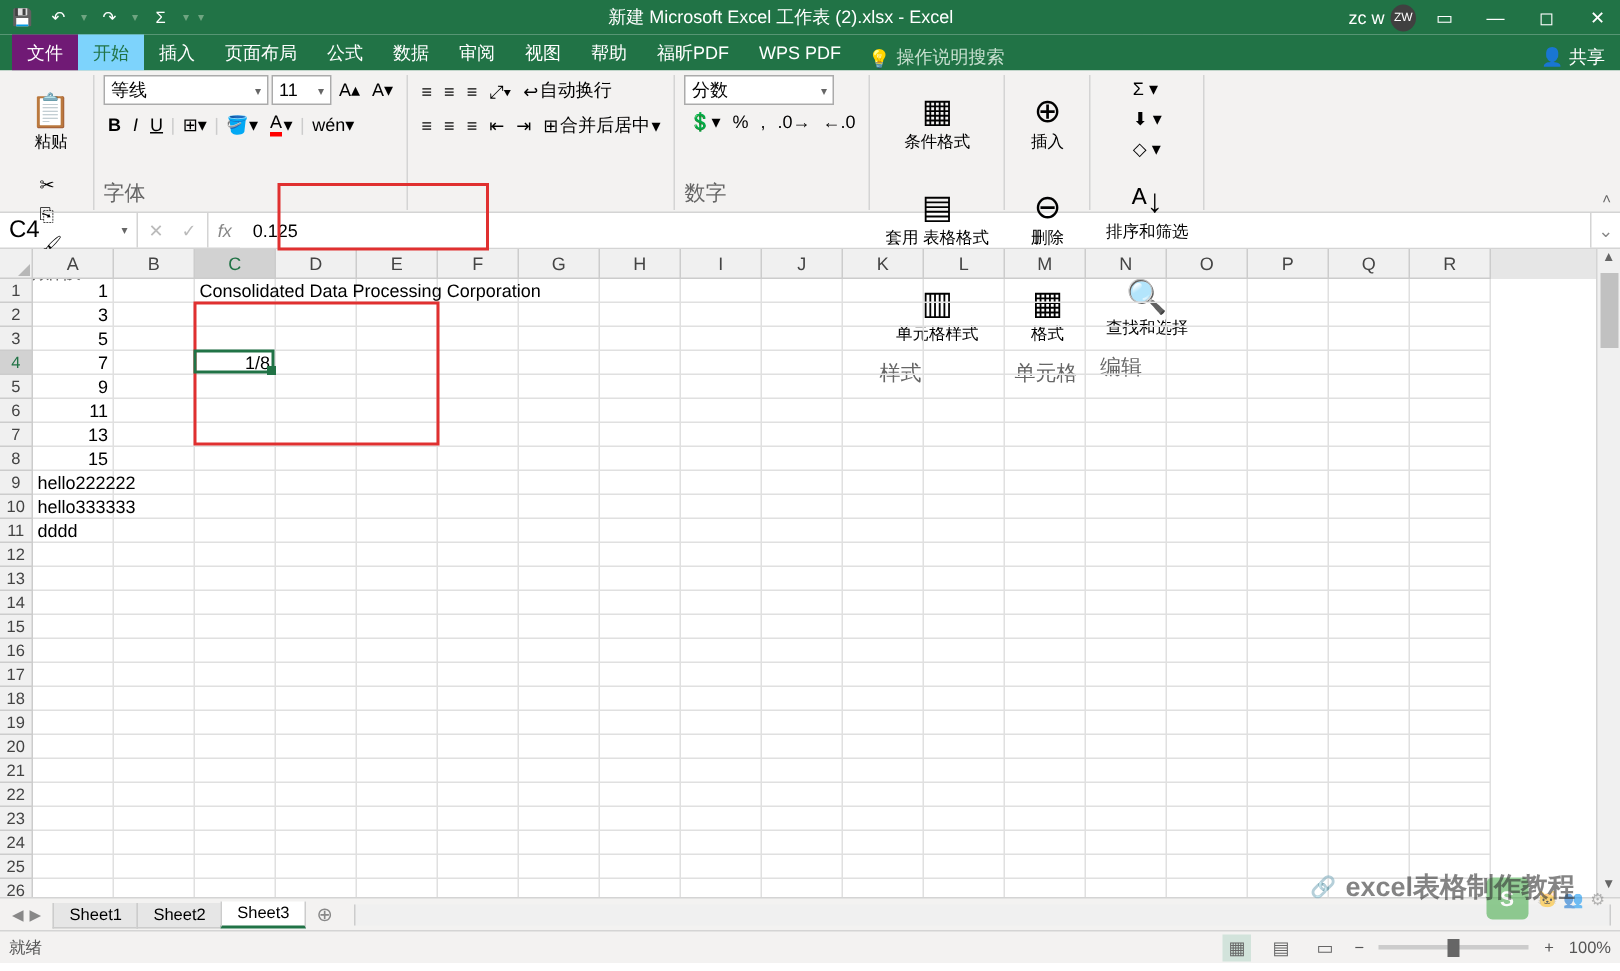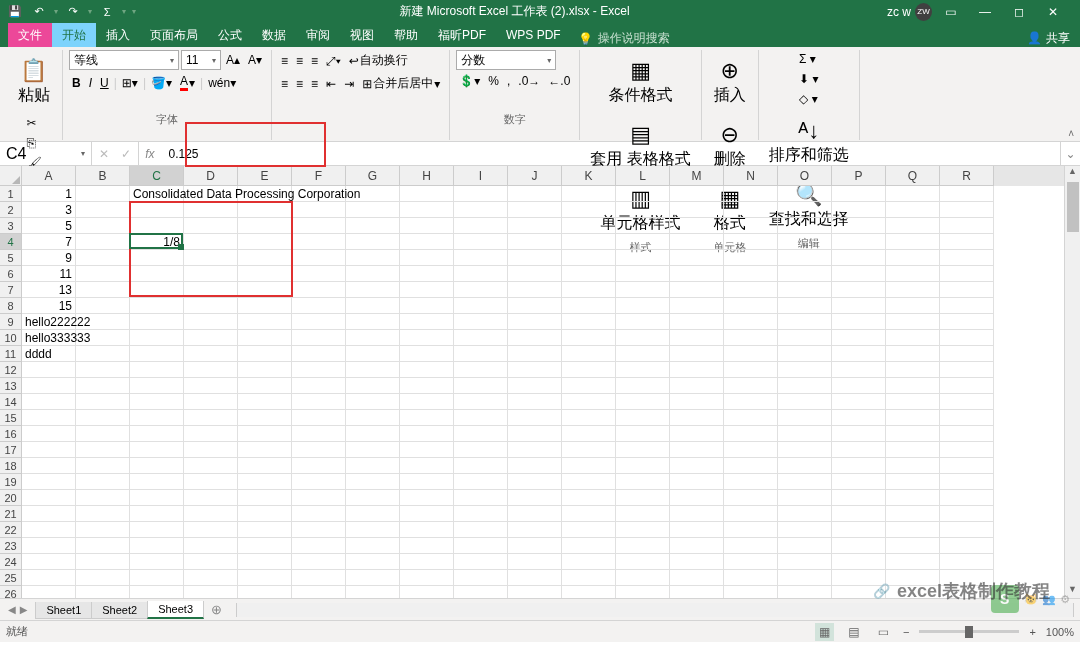--- a/index.html
+++ b/index.html
@@ -4,41 +4,41 @@
 <style>
 * { margin: 0; padding: 0; box-sizing: border-box; font-family: "Microsoft YaHei", "Segoe UI", sans-serif; }
 body { width: 1080px; height: 647px; background: #fff; overflow: hidden; position: relative; font-size: 12px; }
 
 
 .titlebar { background: #217346; height: 23px; display: flex; align-items: center; color: #fff; }
 .qat { display: flex; align-items: center; gap: 2px; padding: 0 4px; }
 .qat-btn { width: 22px; height: 22px; display: flex; align-items: center; justify-content: center; cursor: pointer; font-size: 11px; }
 .qat-sep { color: #6fa581; font-size: 8px; padding: 0 2px; }
 .title { flex: 1; text-align: center; font-size: 12px; }
-.win-controls { display: flex; align-items: center; gap: 4px; padding-right: 12px; }
+.win-controls { display: flex; align-items: center; gap: 4px; padding-right: 0; }
 .user-badge { background: #404040; border-radius: 50%; width: 17px; height: 18px; display: flex; align-items: center; justify-content: center; font-size: 8px; }
 .win-btn { width: 30px; height: 22px; display: flex; align-items: center; justify-content: center; cursor: pointer; font-size: 12px; }
 
 
 .tabbar { background: #217346; height: 24px; display: flex; align-items: flex-end; padding-left: 8px; }
 .tab { padding: 4px 10px; color: #fff; cursor: pointer; font-size: 12px; height: 24px; display: flex; align-items: center; }
-.tab.file { background: #ec4899; }
+.tab.file { background: #701a75; }
 .tab.active { background: #7dd3fc; color: #217346; }
 .tabbar-right { margin-left: auto; display: flex; align-items: center; gap: 10px; padding-right: 10px; color: #fff; }
 .tell-me { display: flex; align-items: center; gap: 4px; color: #c8e0d0; padding: 0 8px; }
 
 
 .ribbon { background: #f3f2f1; height: 95px; border-bottom: 1px solid #d4d4d4; display: flex; padding: 3px 6px 0 6px; position: relative; }
 .ribbon-group { border-right: 1px solid #d4d4d4; padding: 0 6px; display: flex; flex-direction: column; justify-content: space-between; height: 90px; }
 .ribbon-group:last-child { border-right: none; }
 .group-content { display: flex; flex-direction: column; gap: 2px; flex: 1; }
-.group-label { text-align: center; font-size: 11px; color: #666; padding-bottom: 13px; position: relative; }
+.group-label { font-size: 14px; color: #666; padding-bottom: 2px; position: relative; }
 .big-btn { display: flex; flex-direction: column; align-items: center; justify-content: center; gap: 2px; padding: 2px 4px; cursor: pointer; min-width: 44px; height: 62px; }
 .big-btn .ic { font-size: 22px; }
-.big-btn .lbl { font-size: 16px; text-align: center; line-height: 1.1; }
+.big-btn .lbl { font-size: 11px; text-align: center; line-height: 1.1; }
 .row { display: flex; align-items: center; gap: 2px; }
 .rb { padding: 2px 3px; cursor: pointer; font-size: 12px; display: flex; align-items: center; gap: 1px; }
 .combo { border: 1px solid #ababab; background: #fff; height: 20px; display: flex; align-items: center; padding: 0 4px; cursor: pointer; font-size: 12px; }
 .combo .arr { margin-left: auto; font-size: 8px; color: #666; }
 .ribbon-collapse { position: absolute; right: 6px; bottom: 2px; font-size: 10px; color: #666; cursor: pointer; }
 
 
 .fbar { height: 24px; border-bottom: 1px solid #d4d4d4; display: flex; align-items: stretch; }
 .namebox { width: 92px; border-right: 1px solid #d4d4d4; display: flex; align-items: center; padding: 0 6px; }
 .namebox input { border: none; outline: none; width: 60px; font-size: 16px; }

